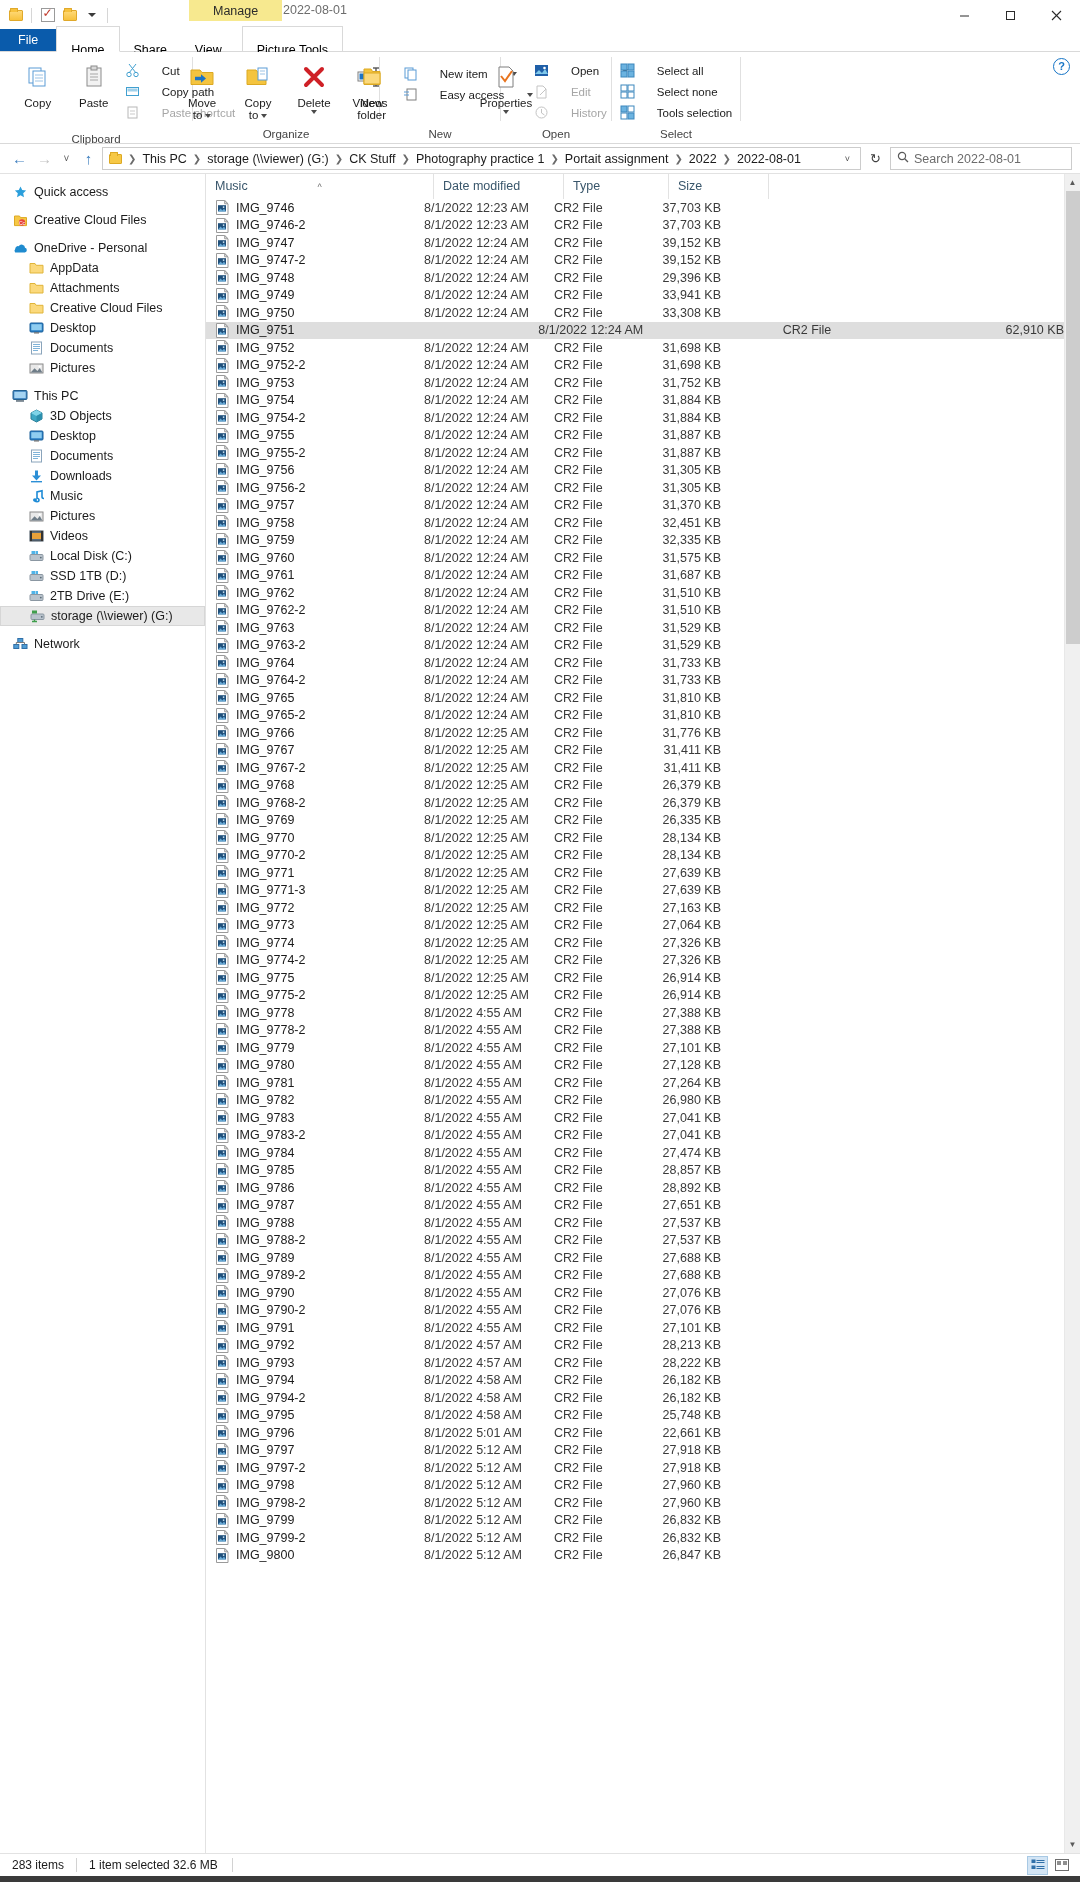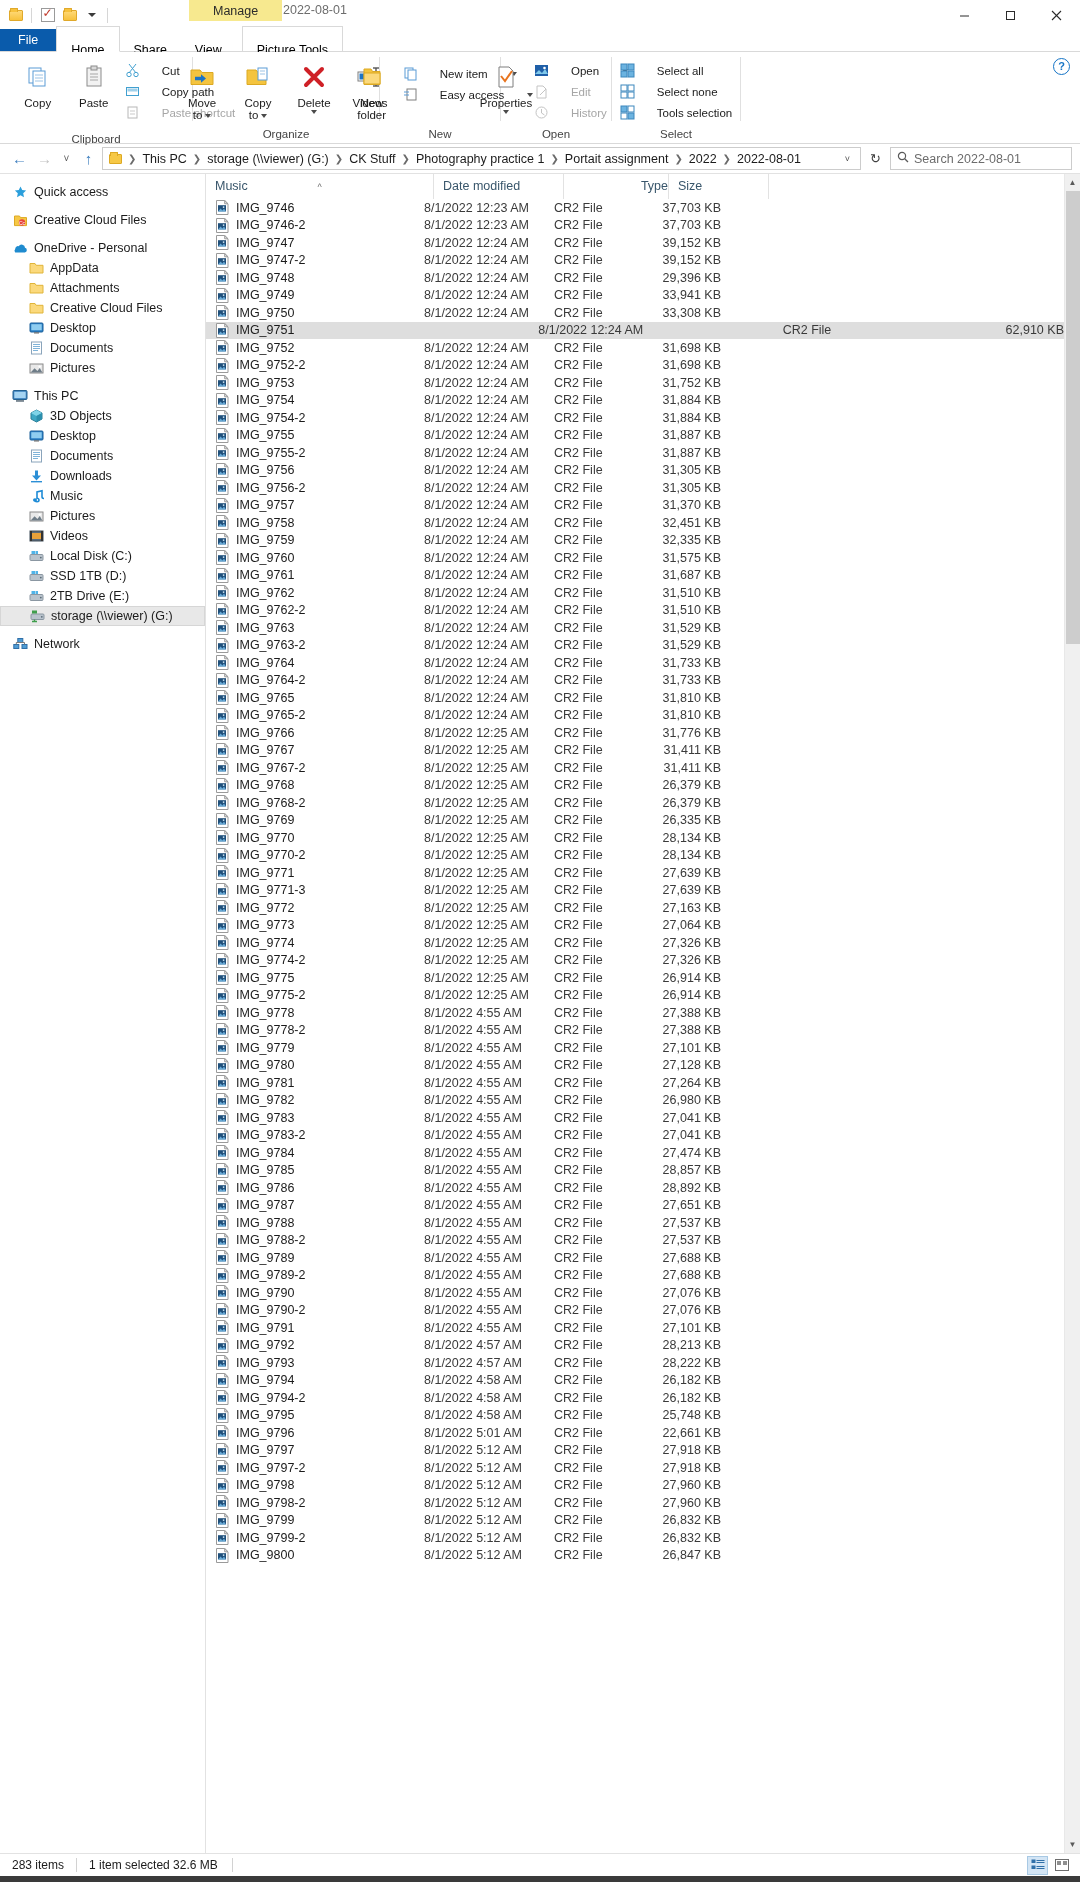--- a/index.html
+++ b/index.html
@@ -708,21 +708,21 @@
 
     <div class="filepane">
       <div class="colhead">
         <div class="cell" style="width:228px;">
           <span>Music</span>
           <span class="sortarrow">^</span>
         </div>
         <div class="cell" style="width:130px;">
           <span>Date modified</span>
         </div>
-        <div class="cell" style="width:105px;text-align:right;">
+        <div class="cell" style="width:105px;">
           <span>Type</span>
         </div>
         <div class="cell" style="width:100px;">
           <span>Size</span>
         </div>
       </div>
       <div class="rows" id="rows-container">
           <div class="row">
             <div class="c-name">
               <span class="cr2ico"><svg width="13" height="15" viewBox="0 0 13 15">

